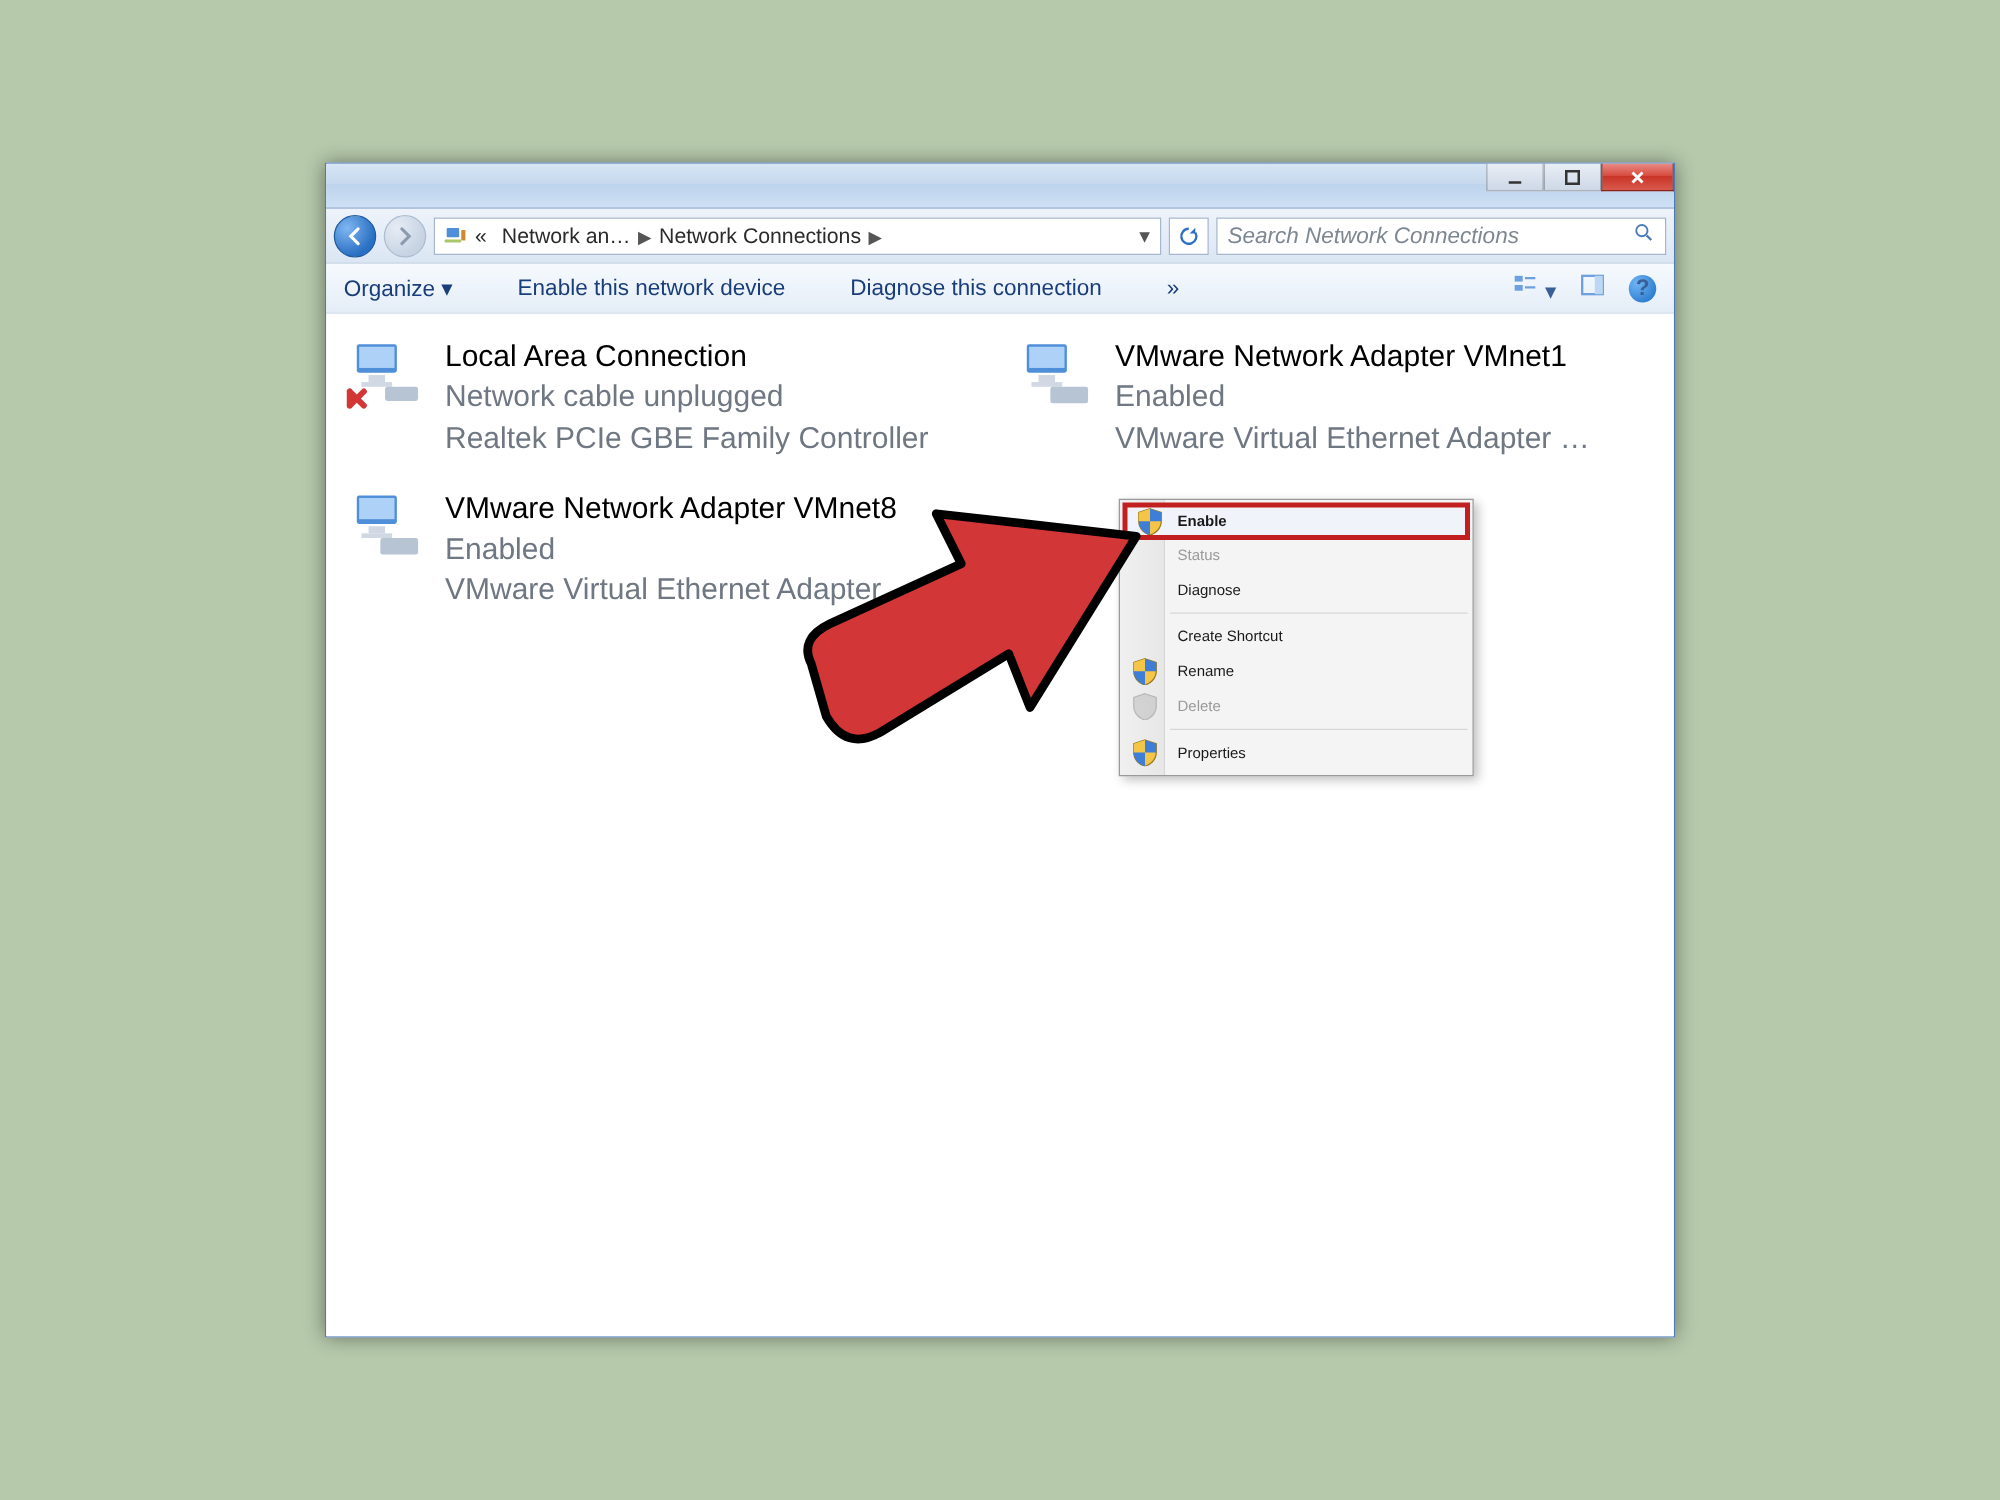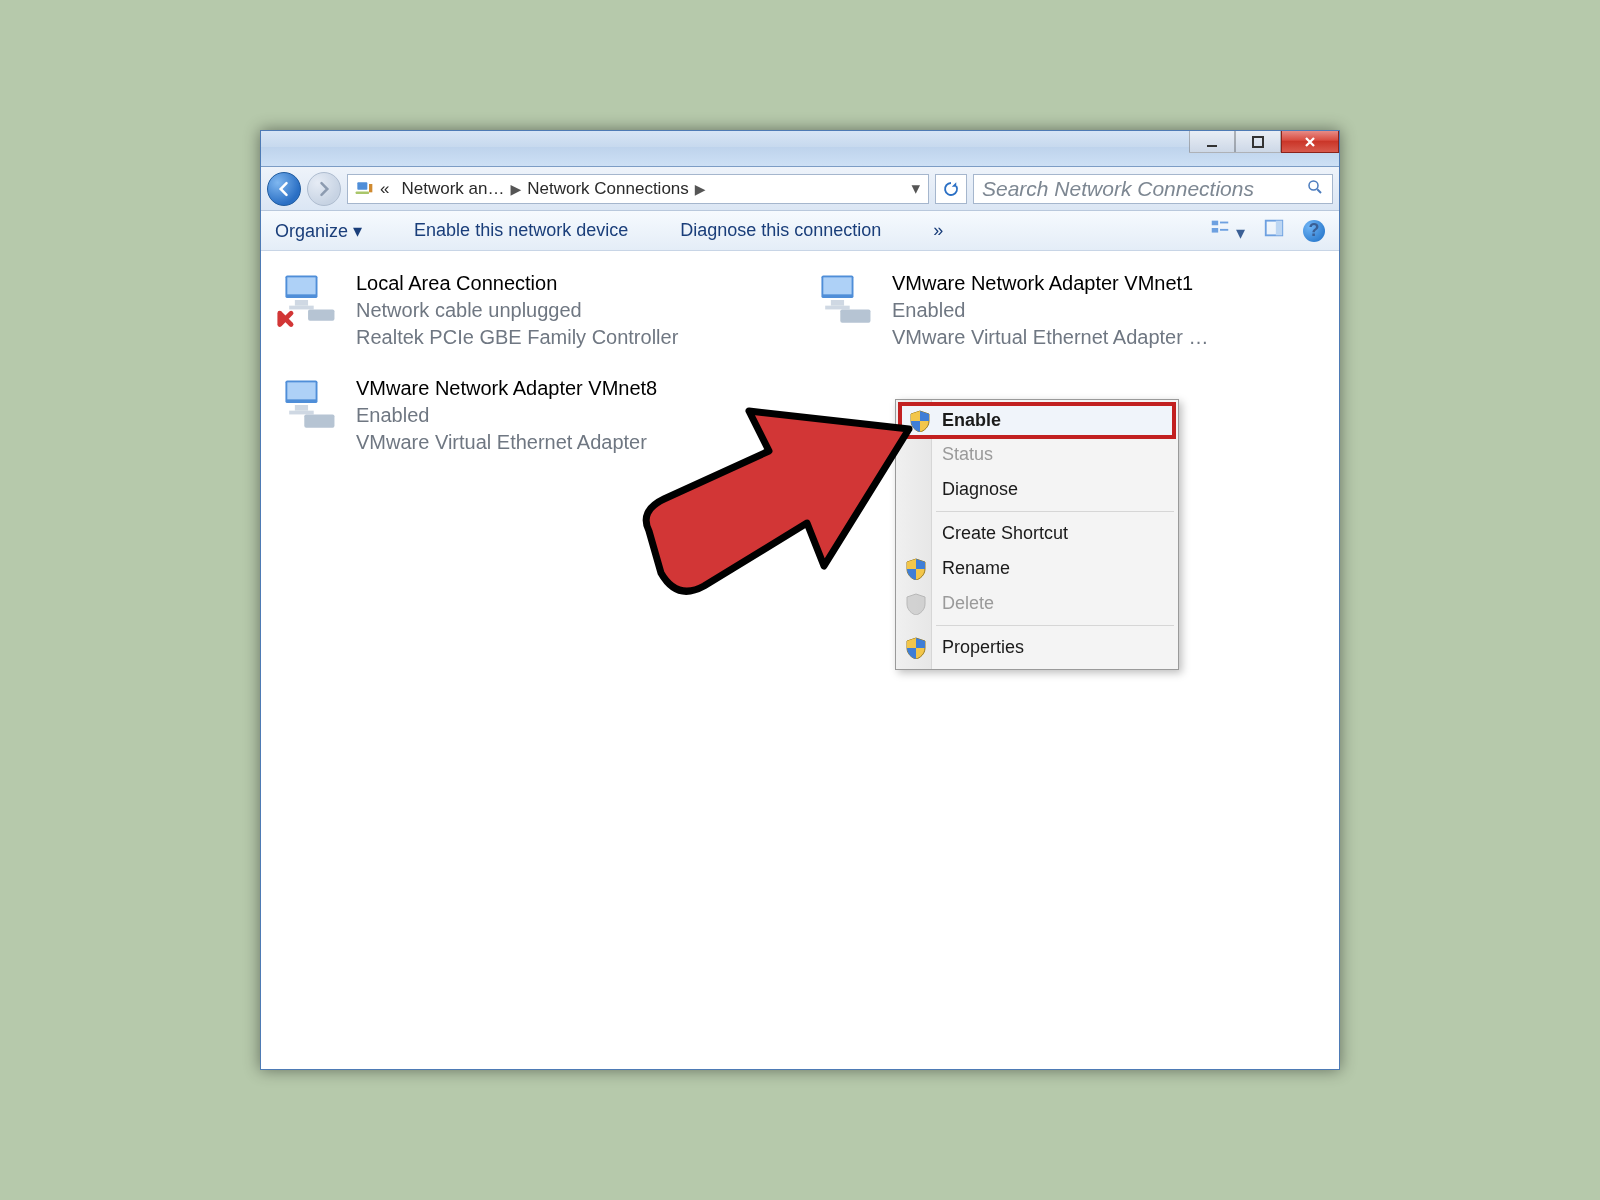--- a/index.html
+++ b/index.html
@@ -81,21 +81,21 @@
   }
   .bc-icon { width:20px; height:20px; margin-right:6px; }
   .bc-sep { color:#555; padding:0 6px; font-size:14px; }
   .bc-drop { margin-left:auto; padding:0 8px; color:#555; }
   .refreshbox {
     width:32px; height:30px; border:1px solid #a5b6cd; background:#fff;
     display:flex; align-items:center; justify-content:center; color:#2a6fc4;
   }
   .searchbox {
     width:360px; height:30px; border:1px solid #a5b6cd; background:#fff;
-    display:flex; align-items:center; padding:0 8px; color:#7d8792; font-style:italic; font-size:21px;
+    display:flex; align-items:center; padding:0 8px; color:#7d8792; font-style:italic; font-size:18px;
   }
   .searchbox .mag { margin-left:auto; color:#4b7bbd; font-style:normal; }
   
   .cmdbar {
     height:40px;
     background: linear-gradient(to bottom,#f6fafe,#e4edf7);
     border-bottom:1px solid #c8d5e6;
     display:flex;
     align-items:center;
     padding:0 14px;
@@ -133,34 +133,34 @@
   }
   .item.selected {
     background:#e4f0fc;
     border:1px solid #9ccafb;
   }
   .adaptericon {
     width:66px; height:60px; flex-shrink:0;
     position:relative;
   }
   .adaptericon svg { width:100%; height:100%; }
-  .itemtxt { display:flex; flex-direction:column; font-size:20px; line-height:1.35; }
+  .itemtxt { display:flex; flex-direction:column; font-size:24px; line-height:1.35; }
   .itemtxt .n1 { color:#000; }
   .itemtxt .n2, .itemtxt .n3 { color:#6f7782; }
   .item.dimmed .adaptericon { filter: grayscale(100%) opacity(.75); }
   
   .ctxmenu {
     position:absolute;
     left:634px; top:148px;
     width:284px;
     background:#f4f4f4;
     border:1px solid #9a9a9a;
     box-shadow:3px 3px 8px rgba(0,0,0,.25);
     padding:4px 2px;
-    font-size:18px;
+    font-size:12px;
   }
   .ctxmenu .gutter {
     position:absolute; left:0; top:0; bottom:0; width:36px;
     background:linear-gradient(to right,#f0f0f0,#e7e7e7);
     border-right:1px solid #d6d6d6;
   }
   .ctxitem {
     position:relative;
     padding:7px 10px 7px 44px;
     color:#1a1a1a;

